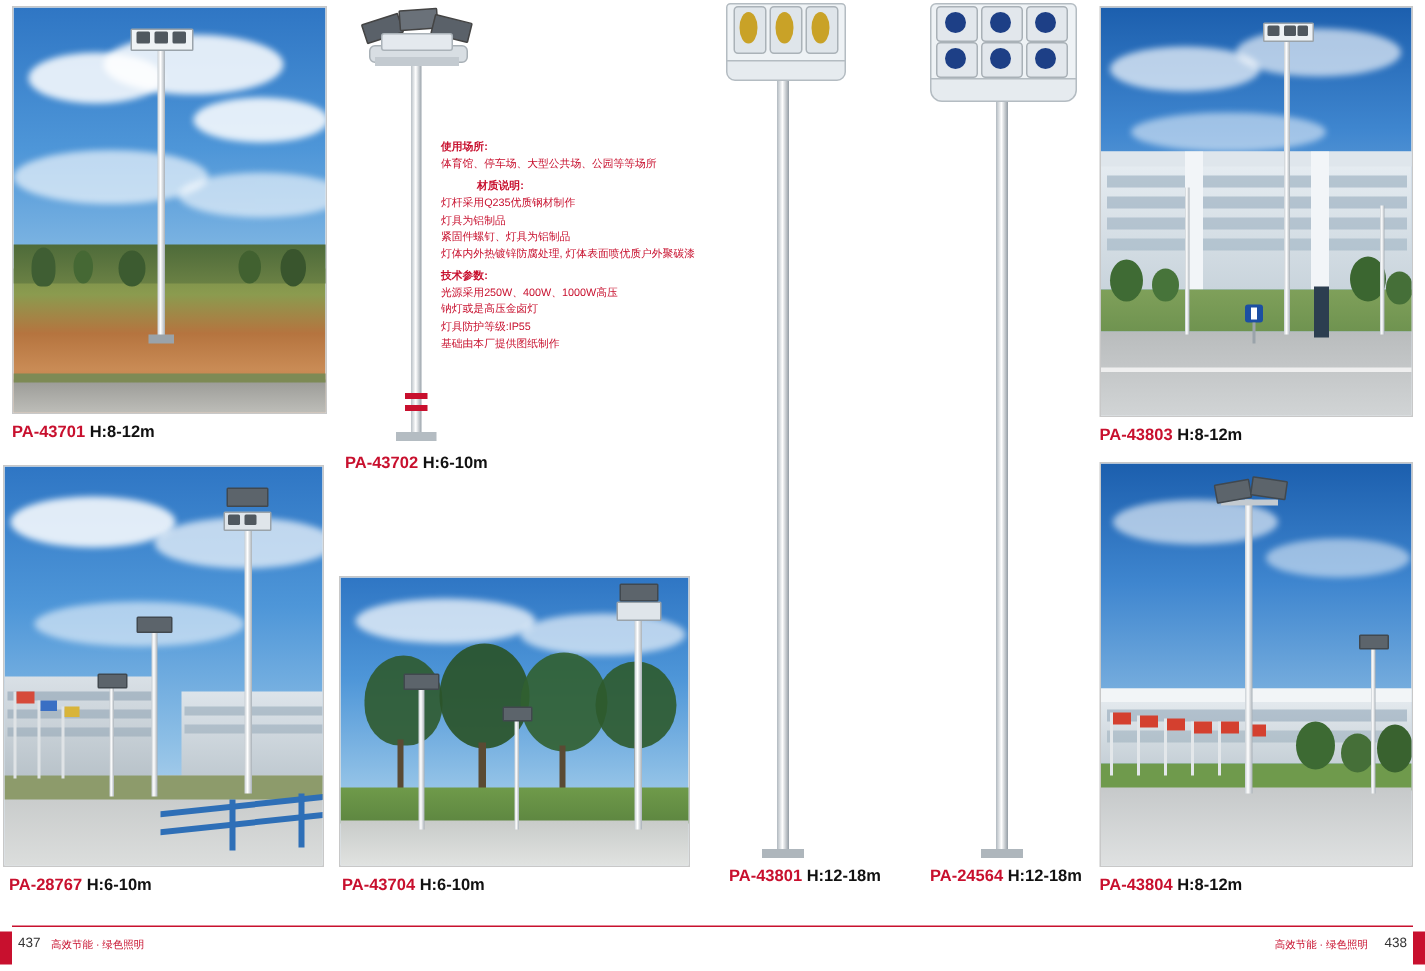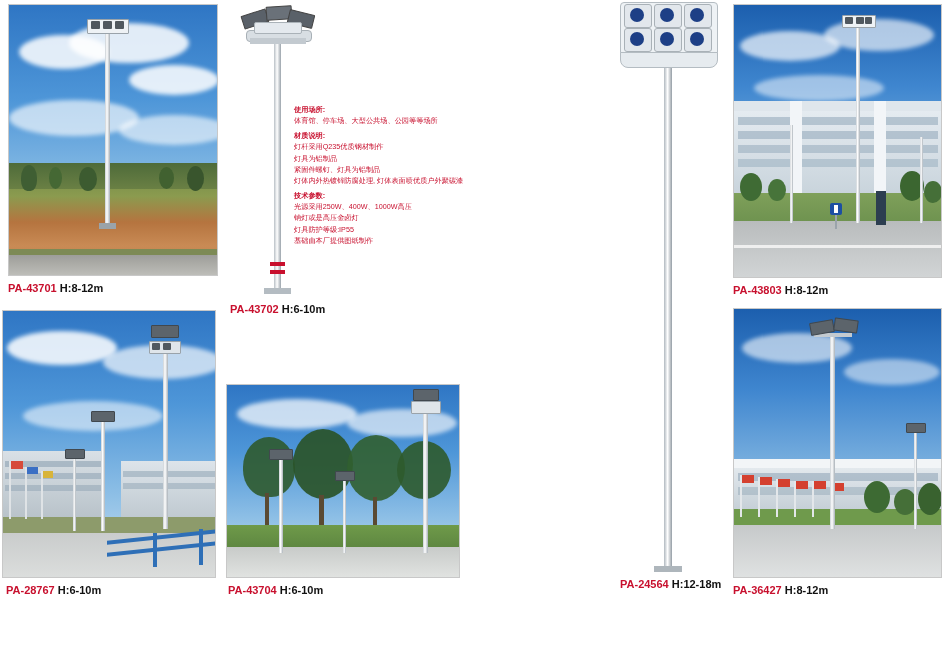--- a/index.html
+++ b/index.html
@@ -90,41 +90,60 @@
       <div style="position:absolute;left:42px;top:270px;width:15px;height:4px;background:#c8102e;"></div>
       <div style="position:absolute;left:36px;top:288px;width:27px;height:6px;background:#b4bcc2;"></div>
 
       <div style="position:absolute;left:18px;top:30px;width:64px;height:10px;background:#d8dee3;border-radius:4px;border:1px solid #a8b0b6;"></div>
       <div style="position:absolute;left:22px;top:38px;width:56px;height:6px;background:#c3cad0;"></div>
       <div class="lamp" style="left:14px;top:12px;width:24px;height:12px;transform:rotate(-18deg);background:#5a6169;border-color:#444;"></div>
       <div class="lamp" style="left:38px;top:6px;width:24px;height:12px;transform:rotate(-4deg);background:#6a7179;border-color:#444;"></div>
       <div class="lamp" style="left:60px;top:12px;width:24px;height:12px;transform:rotate(14deg);background:#5a6169;border-color:#444;"></div>
       <div style="position:absolute;left:26px;top:22px;width:46px;height:10px;background:#e4e9ee;border:1px solid #aab2b8;border-radius:2px;"></div>
 
-      <div class="specs" style="left:66px;top:104px;">
+      <div class="specs" style="left:66px;top:92px;">
         <div class="hd">使用场所:</div>
         <div class="bd">体育馆、停车场、大型公共场、公园等等场所</div>
-        <div class="hd" style="margin-top:4px;">材质说明:</div>
+        <div class="hd" style="margin-top:4px;margin-left:24px;">材质说明:</div>
         <div class="bd">灯杆采用Q235优质钢材制作</div>
         <div class="bd">灯具为铝制品</div>
         <div class="bd">紧固件螺钉、灯具为铝制品</div>
         <div class="bd">灯体内外热镀锌防腐处理, 灯体表面喷优质户外聚碳漆</div>
         <div class="hd" style="margin-top:4px;">技术参数:</div>
         <div class="bd">光源采用250W、400W、1000W高压</div>
         <div class="bd">钠灯或是高压金卤灯</div>
         <div class="bd">灯具防护等级:IP55</div>
         <div class="bd">基础由本厂提供图纸制作</div>
       </div>
     </div>
     <div class="caption" style="left:2px;top:303px;">
       <span class="code">PA-43702</span>
       <span class="h"> H:6-10m</span>
     </div>
   </div>
 
+  <div class="cell" style="left:470px;top:0px;width:145px;height:600px;">
+    <div style="position:absolute;left:0;top:0;width:145px;height:580px;">
+      <div class="pole" style="left:48px;top:52px;width:8px;height:518px;background:linear-gradient(to right,#b0b8bf,#ffffff 45%,#949da5);"></div>
+      <div style="position:absolute;left:38px;top:566px;width:28px;height:6px;background:#aeb6bc;"></div>
+
+      <div style="position:absolute;left:14px;top:2px;width:78px;height:40px;background:#eef2f5;border:1px solid #b4bcc2;border-radius:3px;"></div>
+      <div style="position:absolute;left:19px;top:4px;width:20px;height:30px;background:#dfe5ea;border:1px solid #aab2b8;border-radius:3px;"></div>
+      <div style="position:absolute;left:43px;top:4px;width:20px;height:30px;background:#dfe5ea;border:1px solid #aab2b8;border-radius:3px;"></div>
+      <div style="position:absolute;left:67px;top:4px;width:20px;height:30px;background:#dfe5ea;border:1px solid #aab2b8;border-radius:3px;"></div>
+      <div style="position:absolute;left:23px;top:8px;width:12px;height:21px;background:#c9a227;border-radius:50%;"></div>
+      <div style="position:absolute;left:47px;top:8px;width:12px;height:21px;background:#c9a227;border-radius:50%;"></div>
+      <div style="position:absolute;left:71px;top:8px;width:12px;height:21px;background:#c9a227;border-radius:50%;"></div>
+      <div style="position:absolute;left:14px;top:40px;width:78px;height:12px;background:#e6ebef;border:1px solid #b4bcc2;border-radius:0 0 6px 6px;"></div>
+    </div>
+    <div class="caption" style="left:16px;top:578px;">
+      <span class="code">PA-43801</span>
+      <span class="h"> H:12-18m</span>
+    </div>
+  </div>
 
   <div class="cell" style="left:602px;top:0px;width:145px;height:600px;">
     <div style="position:absolute;left:0;top:0;width:145px;height:580px;">
       <div class="pole" style="left:62px;top:64px;width:8px;height:506px;background:linear-gradient(to right,#b0b8bf,#ffffff 45%,#949da5);"></div>
       <div style="position:absolute;left:52px;top:566px;width:28px;height:6px;background:#aeb6bc;"></div>
 
       <div style="position:absolute;left:18px;top:2px;width:96px;height:52px;background:#eef2f5;border:1px solid #b4bcc2;border-radius:4px;"></div>
       <div style="position:absolute;left:22px;top:4px;width:26px;height:22px;background:#e2e7ec;border:1px solid #a9b1b7;border-radius:3px;"></div>
       <div style="position:absolute;left:52px;top:4px;width:26px;height:22px;background:#e2e7ec;border:1px solid #a9b1b7;border-radius:3px;"></div>
       <div style="position:absolute;left:82px;top:4px;width:26px;height:22px;background:#e2e7ec;border:1px solid #a9b1b7;border-radius:3px;"></div>
@@ -303,19 +322,28 @@
 
       <div class="pole" style="left:96px;top:24px;width:5px;height:196px;"></div>
       <div style="position:absolute;left:80px;top:24px;width:38px;height:4px;background:#c3cad0;"></div>
       <div class="lamp" style="left:76px;top:12px;width:22px;height:11px;background:#5c646b;border-color:#41484e;transform:rotate(-10deg);"></div>
       <div class="lamp" style="left:100px;top:10px;width:22px;height:11px;background:#5c646b;border-color:#41484e;transform:rotate(8deg);"></div>
 
       <div class="pole" style="left:180px;top:120px;width:3px;height:100px;"></div>
       <div class="lamp" style="left:172px;top:114px;width:18px;height:8px;background:#5c646b;border-color:#41484e;"></div>
     </div>
     <div class="caption" style="left:0;top:276px;">
-      <span class="code">PA-36427</span>
+      <span class="code">PA-43804</span>
       <span class="h"> H:8-12m</span>
     </div>
   </div>
 
+  <div class="footbar">
+    <div class="footline"></div>
+    <div class="redtab" style="left:0;top:4px;"></div>
+    <div class="redtab" style="right:0;top:4px;"></div>
+    <div class="pgnum" style="left:12px;top:6px;">437</div>
+    <div class="foottext" style="left:34px;top:8px;">高效节能 · 绿色照明</div>
+    <div class="foottext" style="right:38px;top:8px;">高效节能 · 绿色照明</div>
+    <div class="pgnum" style="right:12px;top:6px;">438</div>
+  </div>
 
 </div>
 
 </body></html>

